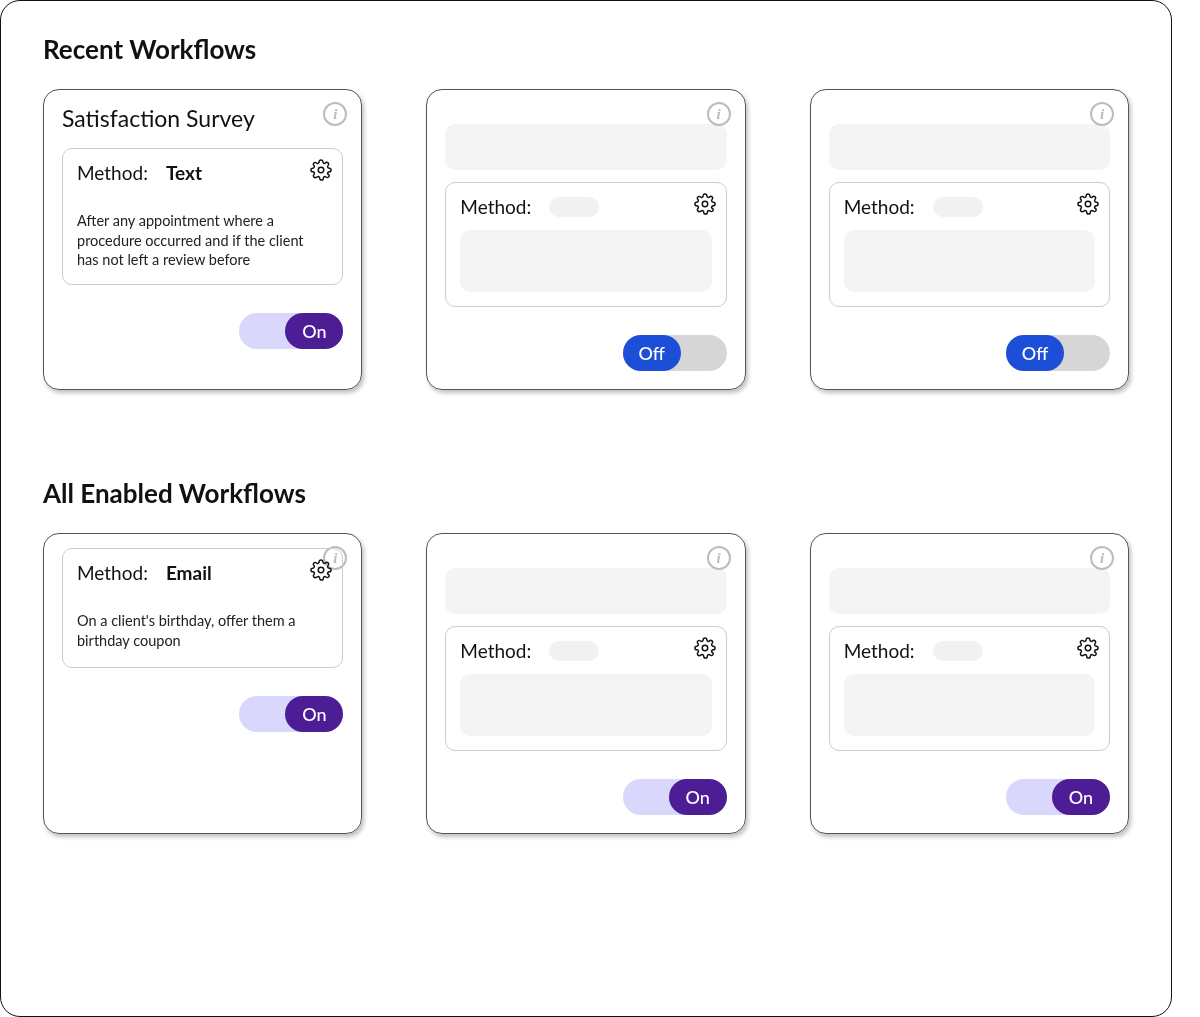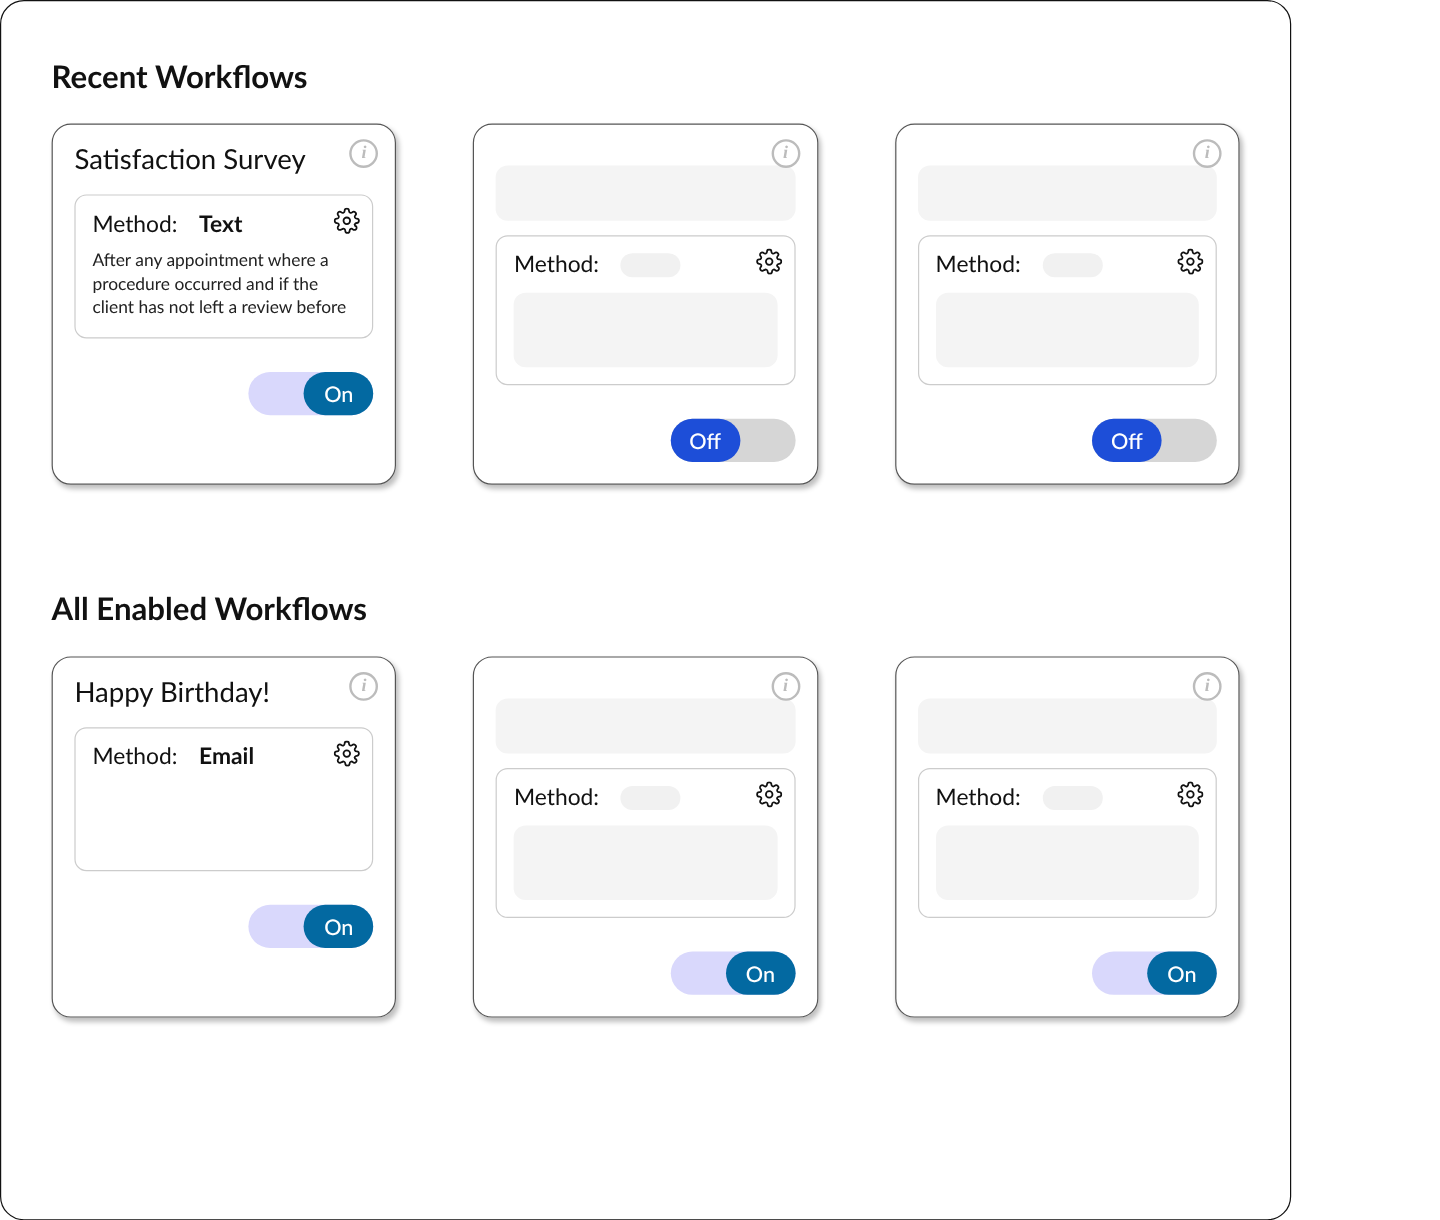--- a/index.html
+++ b/index.html
@@ -3,25 +3,25 @@
 <meta charset="utf-8">
 <style>
   * { box-sizing: border-box; }
   body {
     margin: 0;
     font-family: -apple-system, BlinkMacSystemFont, "Segoe UI", "Lato", sans-serif;
     background: #fff;
     color: #111;
   }
   .page {
-    width: 1076px;
+    width: 1172px;
     height: 1017px;
     border: 1.5px solid #111;
     border-radius: 20px;
-    padding: 40px 42px;
+    padding: 26px 42px;
     position: relative;
   }
   .section-title {
     font-size: 26px;
     font-weight: 700;
     margin: 6px 0 24px 0;
   }
   .section-title.second {
     margin-top: 87px;
   }
@@ -100,21 +100,21 @@
     position: absolute;
     top: 10px;
     right: 10px;
     width: 22px;
     height: 22px;
     cursor: pointer;
   }
   .desc {
     font-size: 14.5px;
     line-height: 1.35;
-    margin-top: 10px;
+    margin-top: 27px;
     color: #222;
   }
   .desc-placeholder {
     margin-top: 12px;
     height: 62px;
     background: #f4f4f4;
     border-radius: 10px;
   }
   .toggle-row {
     display: flex;
@@ -139,21 +139,21 @@
     display: flex;
     align-items: center;
     justify-content: center;
     color: #fff;
     font-size: 18px;
     font-weight: 500;
     padding: 0 14px;
   }
   .toggle-on .knob {
     right: 0;
-    background: #0369a1;
+    background: #4c1d95;
     min-width: 58px;
   }
   .toggle-off .knob {
     left: 0;
     background: #1d4ed8;
     min-width: 58px;
   }
 </style>
 </head>
 <body>
@@ -234,32 +234,32 @@
     </div>
 
   </div>
 
   <div class="section-title second">All Enabled Workflows</div>
 
   <div class="row">
 
     <div class="card">
       <div class="info-icon"></div>
-      <div class="card-title">Happy Birthday!</div>
       <div class="method-box">
         <div class="gear">
           <svg viewBox="0 0 24 24" width="22" height="22" fill="none" stroke="#111" stroke-width="1.6">
               <circle cx="12" cy="12" r="3"></circle>
               <path d="M19.4 15a1.7 1.7 0 0 0 .34 1.86l.6.06a2 2 0 1 1-2.83 2.83l-.06-.06a1.7 1.7 0 0 0-1.86-.34 1.7 1.7 0 0 0-1 1.55V21a2 2 0 1 1-4 0v-.09a1.7 1.7 0 0 0-1-1.55 1.7 1.7 0 0 0-1.86.34l-.6.06a2 2 0 1 1-2.83-2.83l.06-.06a1.7 1.7 0 0 0 .34-1.86 1.7 1.7 0 0 0-1.55-1H3a2 2 0 1 1 0-4h.09a1.7 1.7 0 0 0 1.55-1 1.7 1.7 0 0 0-.34-1.86l-.06-.06a2 2 0 1 1 2.83-2.83l.06.06a1.7 1.7 0 0 0 1.86.34H9a1.7 1.7 0 0 0 1-1.55V3a2 2 0 1 1 4 0v.09a1.7 1.7 0 0 0 1 1.55 1.7 1.7 0 0 0 1.86-.34l.06-.06a2 2 0 1 1 2.83 2.83l-.06.06a1.7 1.7 0 0 0-.34 1.86V9a1.7 1.7 0 0 0 1.55 1H21a2 2 0 1 1 0 4h-.09a1.7 1.7 0 0 0-1.55 1z"></path>
             </svg>
         </div>
         <div class="method-line">
           <span class="method-label-static">Method:</span>
           <span class="method-value">Email</span>
         </div>
+        <div class="desc">On a client's birthday, offer them a birthday coupon</div>
       </div>
       <div class="toggle-row">
         <div class="toggle toggle-on">
           <div class="knob">On</div>
         </div>
       </div>
     </div>
 
     <div class="card">
       <div class="info-icon"></div>

